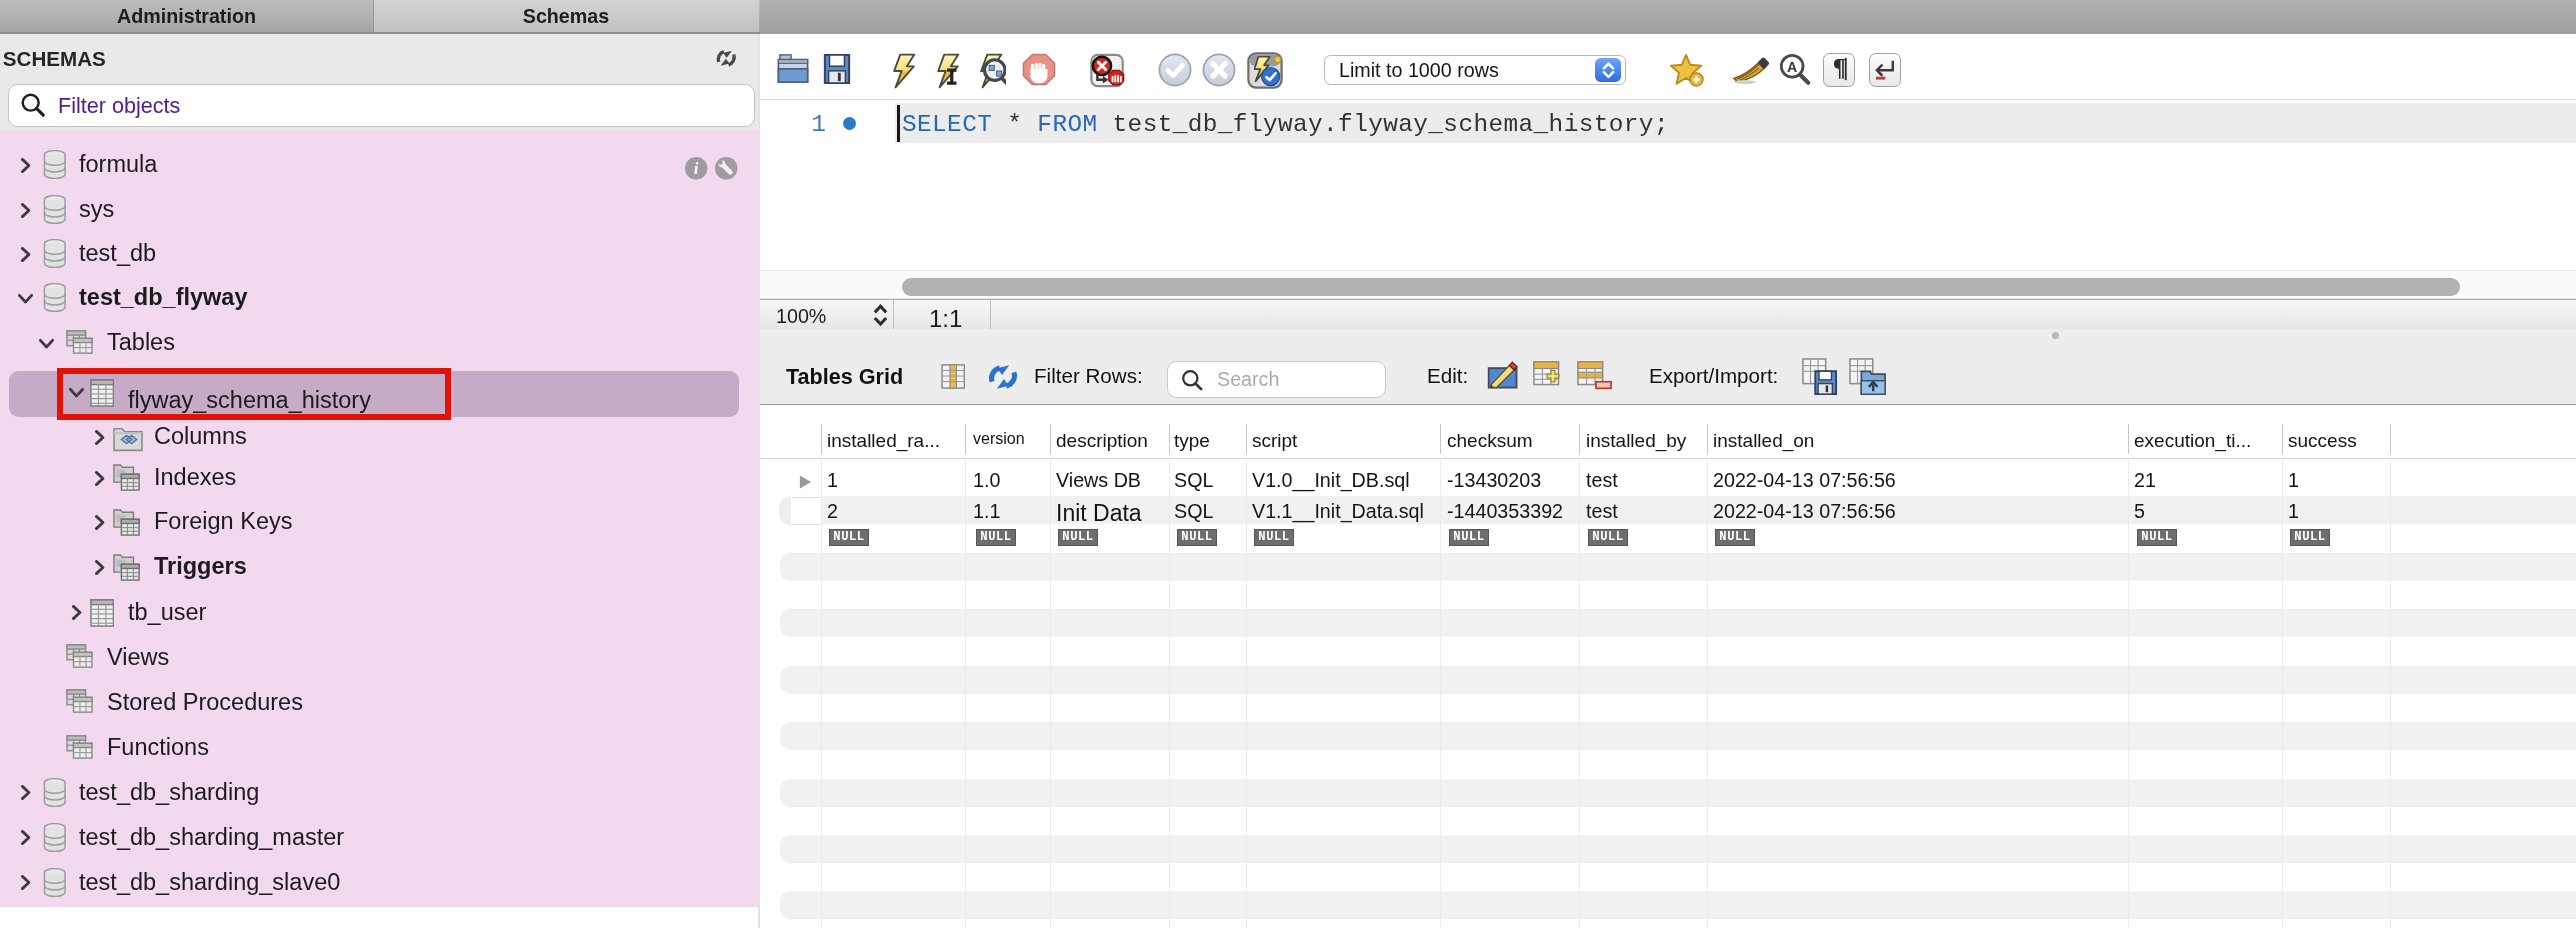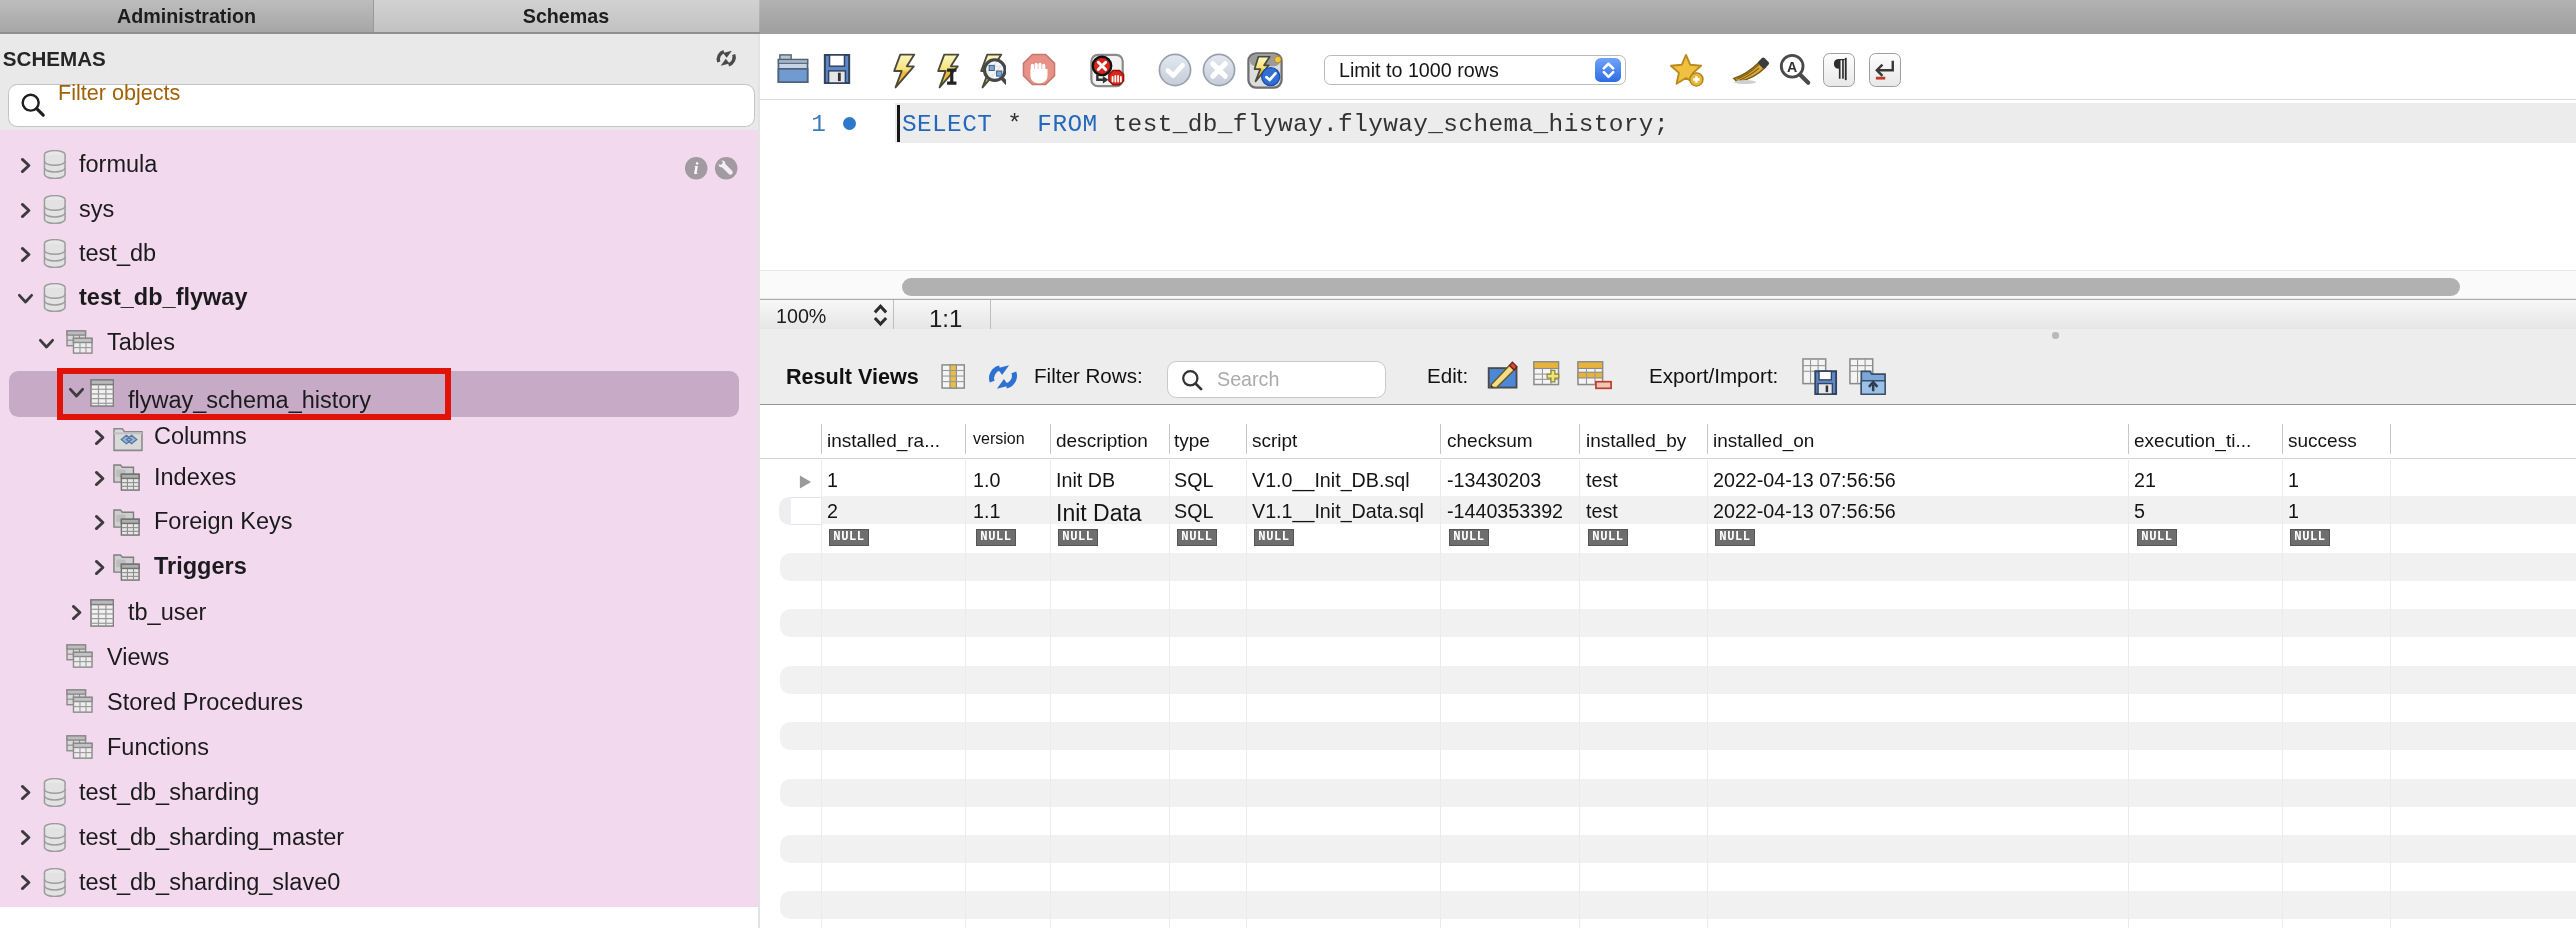--- a/index.html
+++ b/index.html
@@ -19,21 +19,21 @@
       <path d="M4 16 a8.5 8.5 0 0 1 5.5-11" fill="none" stroke="#4a4a4a" stroke-width="3.6"></path>
       <path d="M20 8 a8.5 8.5 0 0 1 -5.5 11" fill="none" stroke="#4a4a4a" stroke-width="3.6"></path>
       <path d="M8.5 6.5 l9.5 -2.5 -5.5 7.5 z" fill="#4a4a4a"></path>
       <path d="M15.5 17.5 l-9.5 2.5 5.5 -7.5 z" fill="#4a4a4a"></path>
     </svg>
 <div class="abs" style="left:7.5px;top:84px;width:747px;height:43px;background:#fff;border:1.4px solid #c3c3c3;border-radius:9.4px;"></div>
 <svg class="abs" style="left:19.7px;top:92px;" width="26" height="26" viewBox="0 0 28 28">
       <circle cx="11.5" cy="11.5" r="8.6" fill="none" stroke="#1e1e1e" stroke-width="2.6"></circle>
       <line x1="18" y1="18" x2="25" y2="25" stroke="#1e1e1e" stroke-width="3.4" stroke-linecap="round"></line>
     </svg>
-<div class="abs" style="left:58px;top:80px;font-size:21.6px;color:#a16207;">Filter objects</div>
+<div class="abs" style="left:58px;top:93px;font-size:21.6px;color:#4c1d95;">Filter objects</div>
 <div class="abs" style="left:9.4px;top:371px;width:730px;height:46px;background:#c7aac6;border-radius:9.4px;"></div>
 <svg class="abs" style="left:19.7px;top:157px;" width="11.3" height="17" viewBox="0 0 12 18">
       <path d="M2.5 2.5 L9.5 9 L2.5 15.5" fill="none" stroke="#3c3c3e" stroke-width="3" stroke-linecap="round" stroke-linejoin="round"></path>
     </svg>
 <svg class="abs" style="left:43px;top:150px;" width="23.5" height="29" viewBox="0 0 25 31">
       <ellipse cx="12.5" cy="5" rx="11" ry="4.4" fill="#e8e8e8" stroke="#9d9d9d" stroke-width="1.6"></ellipse>
       <path d="M1.5 5 v21 a11 4.4 0 0 0 22 0 v-21" fill="#e2e2e2" stroke="#9d9d9d" stroke-width="1.6"></path>
       <path d="M1.5 12 a11 4.4 0 0 0 22 0" fill="none" stroke="#9d9d9d" stroke-width="1.6"></path>
       <path d="M1.5 19 a11 4.4 0 0 0 22 0" fill="none" stroke="#9d9d9d" stroke-width="1.6"></path>
     </svg>
@@ -387,21 +387,21 @@
 <div class="abs" style="left:0;top:299px;width:1816px;height:30px;background:linear-gradient(#f7f7f7,#e6e6e6);border-top:1.4px solid #ababab;"></div>
 <div class="abs" style="left:16px;top:305px;font-size:19.7px;color:#1c1c1c;">100%</div>
 <svg class="abs" style="left:112px;top:303px;" width="17" height="24.4" viewBox="0 0 18 26">
       <path d="M3 10 L9 3.5 L15 10" fill="none" stroke="#2c2c2c" stroke-width="3.2"></path>
       <path d="M3 16 L9 22.5 L15 16" fill="none" stroke="#2c2c2c" stroke-width="3.2"></path>
     </svg>
 <div class="abs" style="left:133px;top:300px;width:1.4px;height:29px;background:#bdbdbd;"></div>
 <div class="abs" style="left:169px;top:305px;font-size:24px;color:#1c1c1c;">1:1</div>
 <div class="abs" style="left:230px;top:300px;width:1.4px;height:29px;background:#bdbdbd;"></div>
 <div class="abs" style="left:0;top:329px;width:1816px;height:76px;background:#ededed;border-bottom:1.9px solid #979797;"></div>
-<div class="abs" style="left:26px;top:364px;font-size:21.6px;font-weight:bold;color:#111;">Result Views</div>
+<div class="abs" style="left:26px;top:364px;font-size:21.6px;font-weight:bold;color:#111;">Tables Grid</div>
 <svg class="abs" style="left:181px;top:364px;" width="24.4" height="25" viewBox="0 0 26 27">
       <rect x="1" y="1" width="24" height="25" fill="#f4f4f4" stroke="#8a8a8a" stroke-width="1.6"></rect>
       <rect x="9.5" y="1" width="7" height="25" fill="#e8bd4a" stroke="#8a8a8a" stroke-width="1.2"></rect>
       <g stroke="#9a9a9a" stroke-width="1.2">
         <line x1="1" y1="7" x2="25" y2="7"></line>
         <line x1="1" y1="13" x2="25" y2="13"></line>
         <line x1="1" y1="19" x2="25" y2="19"></line>
       </g>
     </svg>
 <svg class="abs" style="left:227px;top:361px;" width="32" height="32" viewBox="0 0 34 34">
@@ -515,21 +515,21 @@
 <div class="abs" style="left:819px;top:460px;width:1.4px;height:469px;background:#ebebeb;"></div>
 <div class="abs" style="left:947px;top:460px;width:1.4px;height:469px;background:#ebebeb;"></div>
 <div class="abs" style="left:1368px;top:460px;width:1.4px;height:469px;background:#ebebeb;"></div>
 <div class="abs" style="left:1522px;top:460px;width:1.4px;height:469px;background:#ebebeb;"></div>
 <div class="abs" style="left:1630px;top:460px;width:1.4px;height:469px;background:#ebebeb;"></div>
 <svg class="abs" style="left:38px;top:474px;" width="15" height="16" viewBox="0 0 16 17">
       <path d="M2 1.5 L14 8.5 L2 15.5 Z" fill="#9a9a9a"></path>
     </svg>
 <div class="abs" style="left:67px;top:469px;font-size:19.7px;color:#141414;white-space:pre;">1</div>
 <div class="abs" style="left:213px;top:469px;font-size:19.7px;color:#141414;white-space:pre;">1.0</div>
-<div class="abs" style="left:296px;top:469px;font-size:19.7px;color:#141414;white-space:pre;">Init DB</div>
+<div class="abs" style="left:296px;top:469px;font-size:19.7px;color:#141414;white-space:pre;">Views DB</div>
 <div class="abs" style="left:414px;top:469px;font-size:19.7px;color:#141414;white-space:pre;">SQL</div>
 <div class="abs" style="left:492px;top:469px;font-size:19.7px;color:#141414;white-space:pre;">V1.0__Init_DB.sql</div>
 <div class="abs" style="left:687px;top:469px;font-size:19.7px;color:#141414;white-space:pre;">-13430203</div>
 <div class="abs" style="left:826px;top:469px;font-size:19.7px;color:#141414;white-space:pre;">test</div>
 <div class="abs" style="left:953px;top:469px;font-size:19.7px;color:#141414;white-space:pre;">2022-04-13 07:56:56</div>
 <div class="abs" style="left:1374px;top:469px;font-size:19.7px;color:#141414;white-space:pre;">21</div>
 <div class="abs" style="left:1528px;top:469px;font-size:19.7px;color:#141414;white-space:pre;">1</div>
 <div class="abs" style="left:67px;top:500px;font-size:19.7px;color:#141414;white-space:pre;">2</div>
 <div class="abs" style="left:213px;top:500px;font-size:19.7px;color:#141414;white-space:pre;">1.1</div>
 <div class="abs" style="left:296px;top:500px;font-size:23px;color:#141414;white-space:pre;">Init Data</div>

